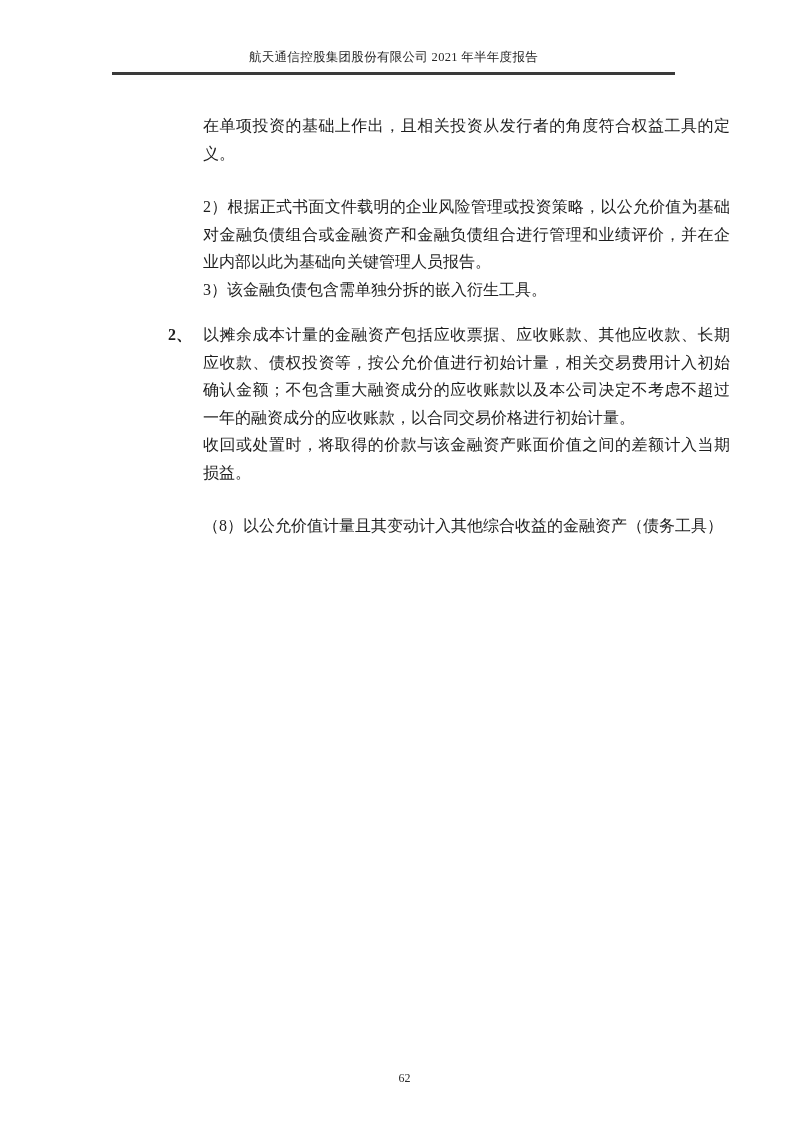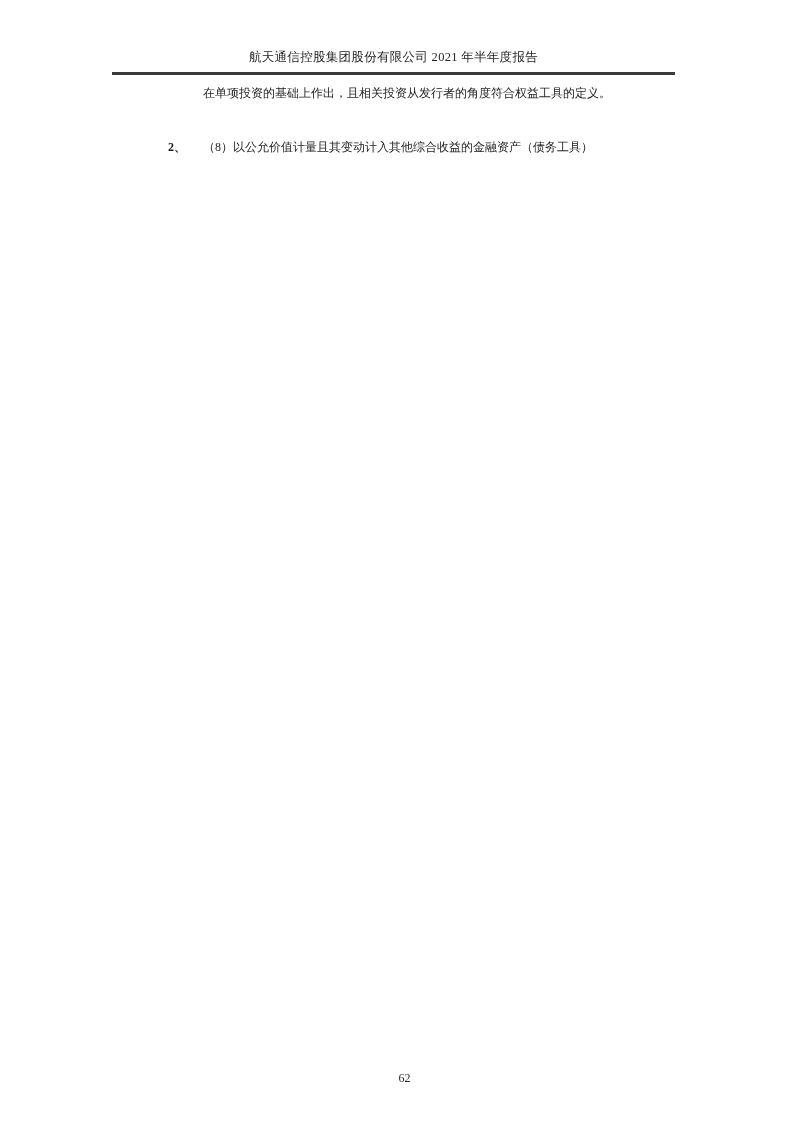--- a/index.html
+++ b/index.html
@@ -29,24 +29,24 @@
     white-space: nowrap;
   }
   .header-rule {
     margin-top: 6px;
     height: 2.5px;
     background: #3a3a3a;
   }
   
   .content {
     position: absolute;
-    top: 80px;
+    top: 112px;
     left: 203px;
     width: 527px;
-    font-size: 12px;
+    font-size: 16px;
     line-height: 27.5px;
     text-align: justify;
     text-justify: inter-character;
   }
   .content p { margin: 0; }
   .content p.spaced { margin-bottom: 26px; }
   .section-heading {
     position: relative;
     font-weight: bold;
     margin-top: 18px;
@@ -80,29 +80,33 @@
   </div>
 
   <div class="content">
 
     <p class="spaced">在单项投资的基础上作出，且相关投资从发行者的角度符合权益工具的定义。</p>
 
 
 
 
 
+    <p>2）根据正式书面文件载明的企业风险管理或投资策略，以公允价值为基础对金融负债组合或金融资产和金融负债组合进行管理和业绩评价，并在企业内部以此为基础向关键管理人员报告。</p>
 
+    <p>3）该金融负债包含需单独分拆的嵌入衍生工具。</p>
 
     <div class="section-heading">
       <span class="section-number">2、</span>
     </div>
 
 
+    <p>以摊余成本计量的金融资产包括应收票据、应收账款、其他应收款、长期应收款、债权投资等，按公允价值进行初始计量，相关交易费用计入初始确认金额；不包含重大融资成分的应收账款以及本公司决定不考虑不超过一年的融资成分的应收账款，以合同交易价格进行初始计量。</p>
 
 
+    <p class="spaced">收回或处置时，将取得的价款与该金融资产账面价值之间的差额计入当期损益。</p>
 
     <p>（8）以公允价值计量且其变动计入其他综合收益的金融资产（债务工具）</p>
 
 
   </div>
 
   <div class="page-footer">
     <span class="page-number">62</span>
   </div>
 

